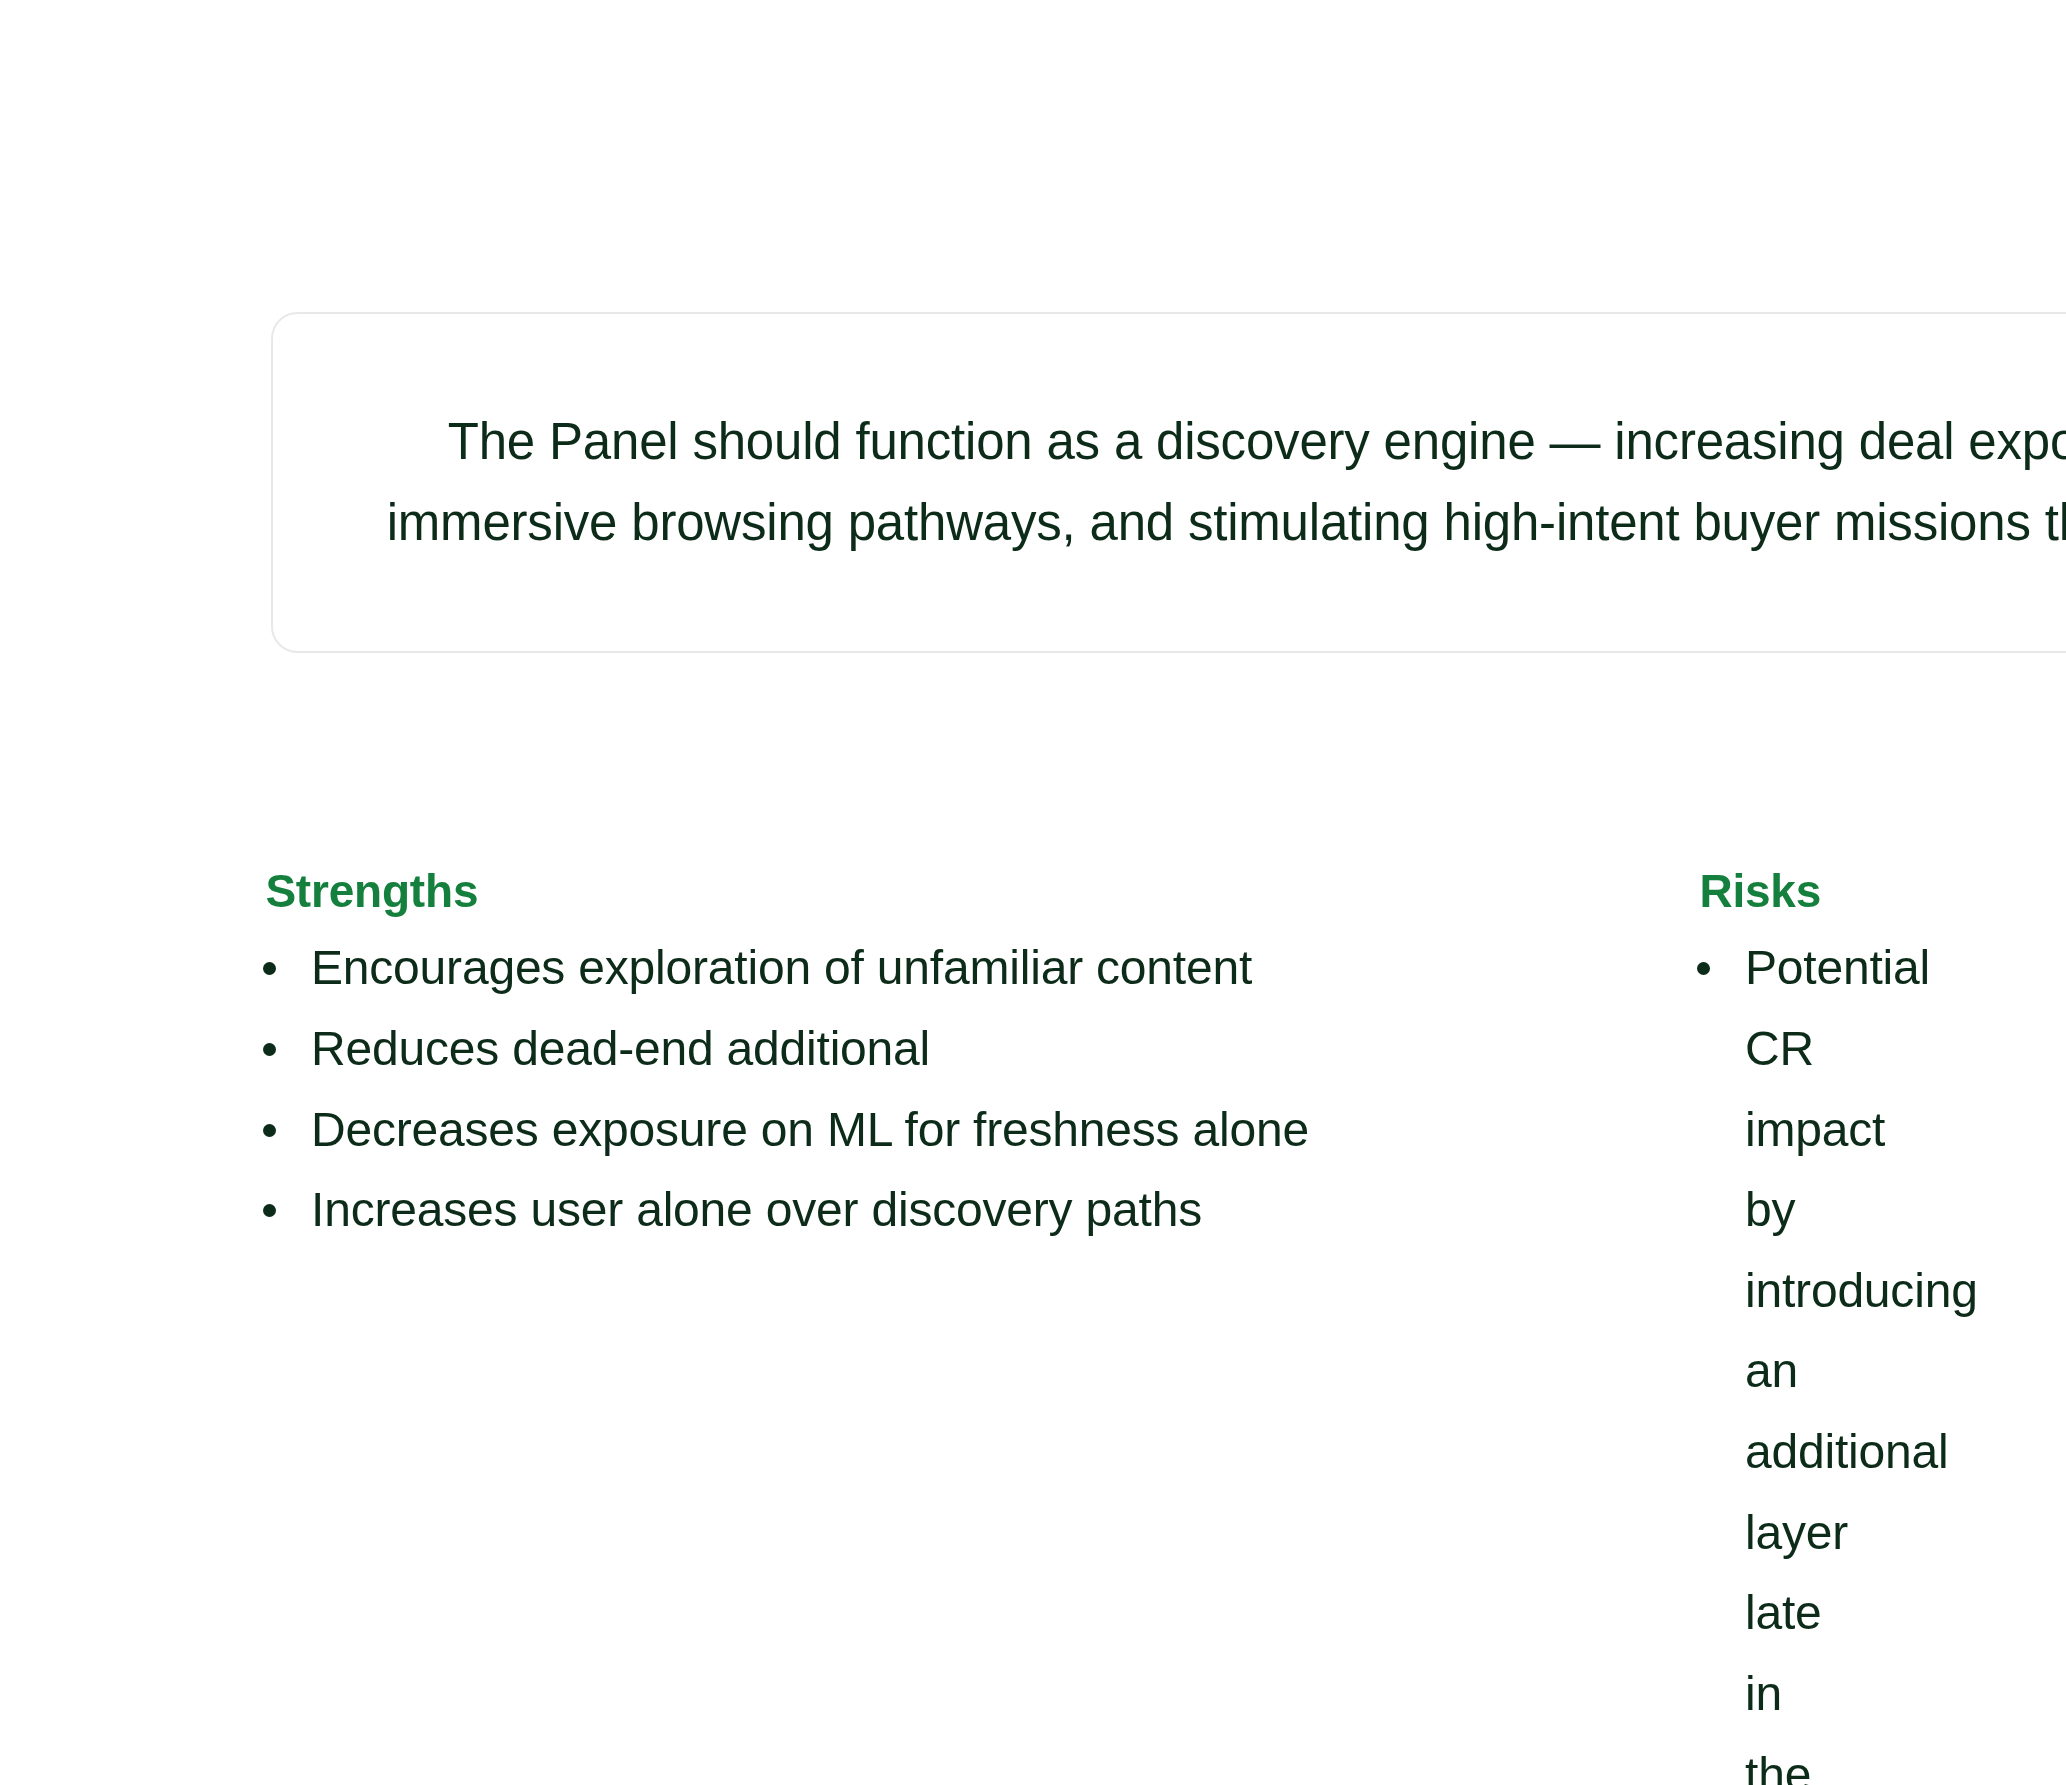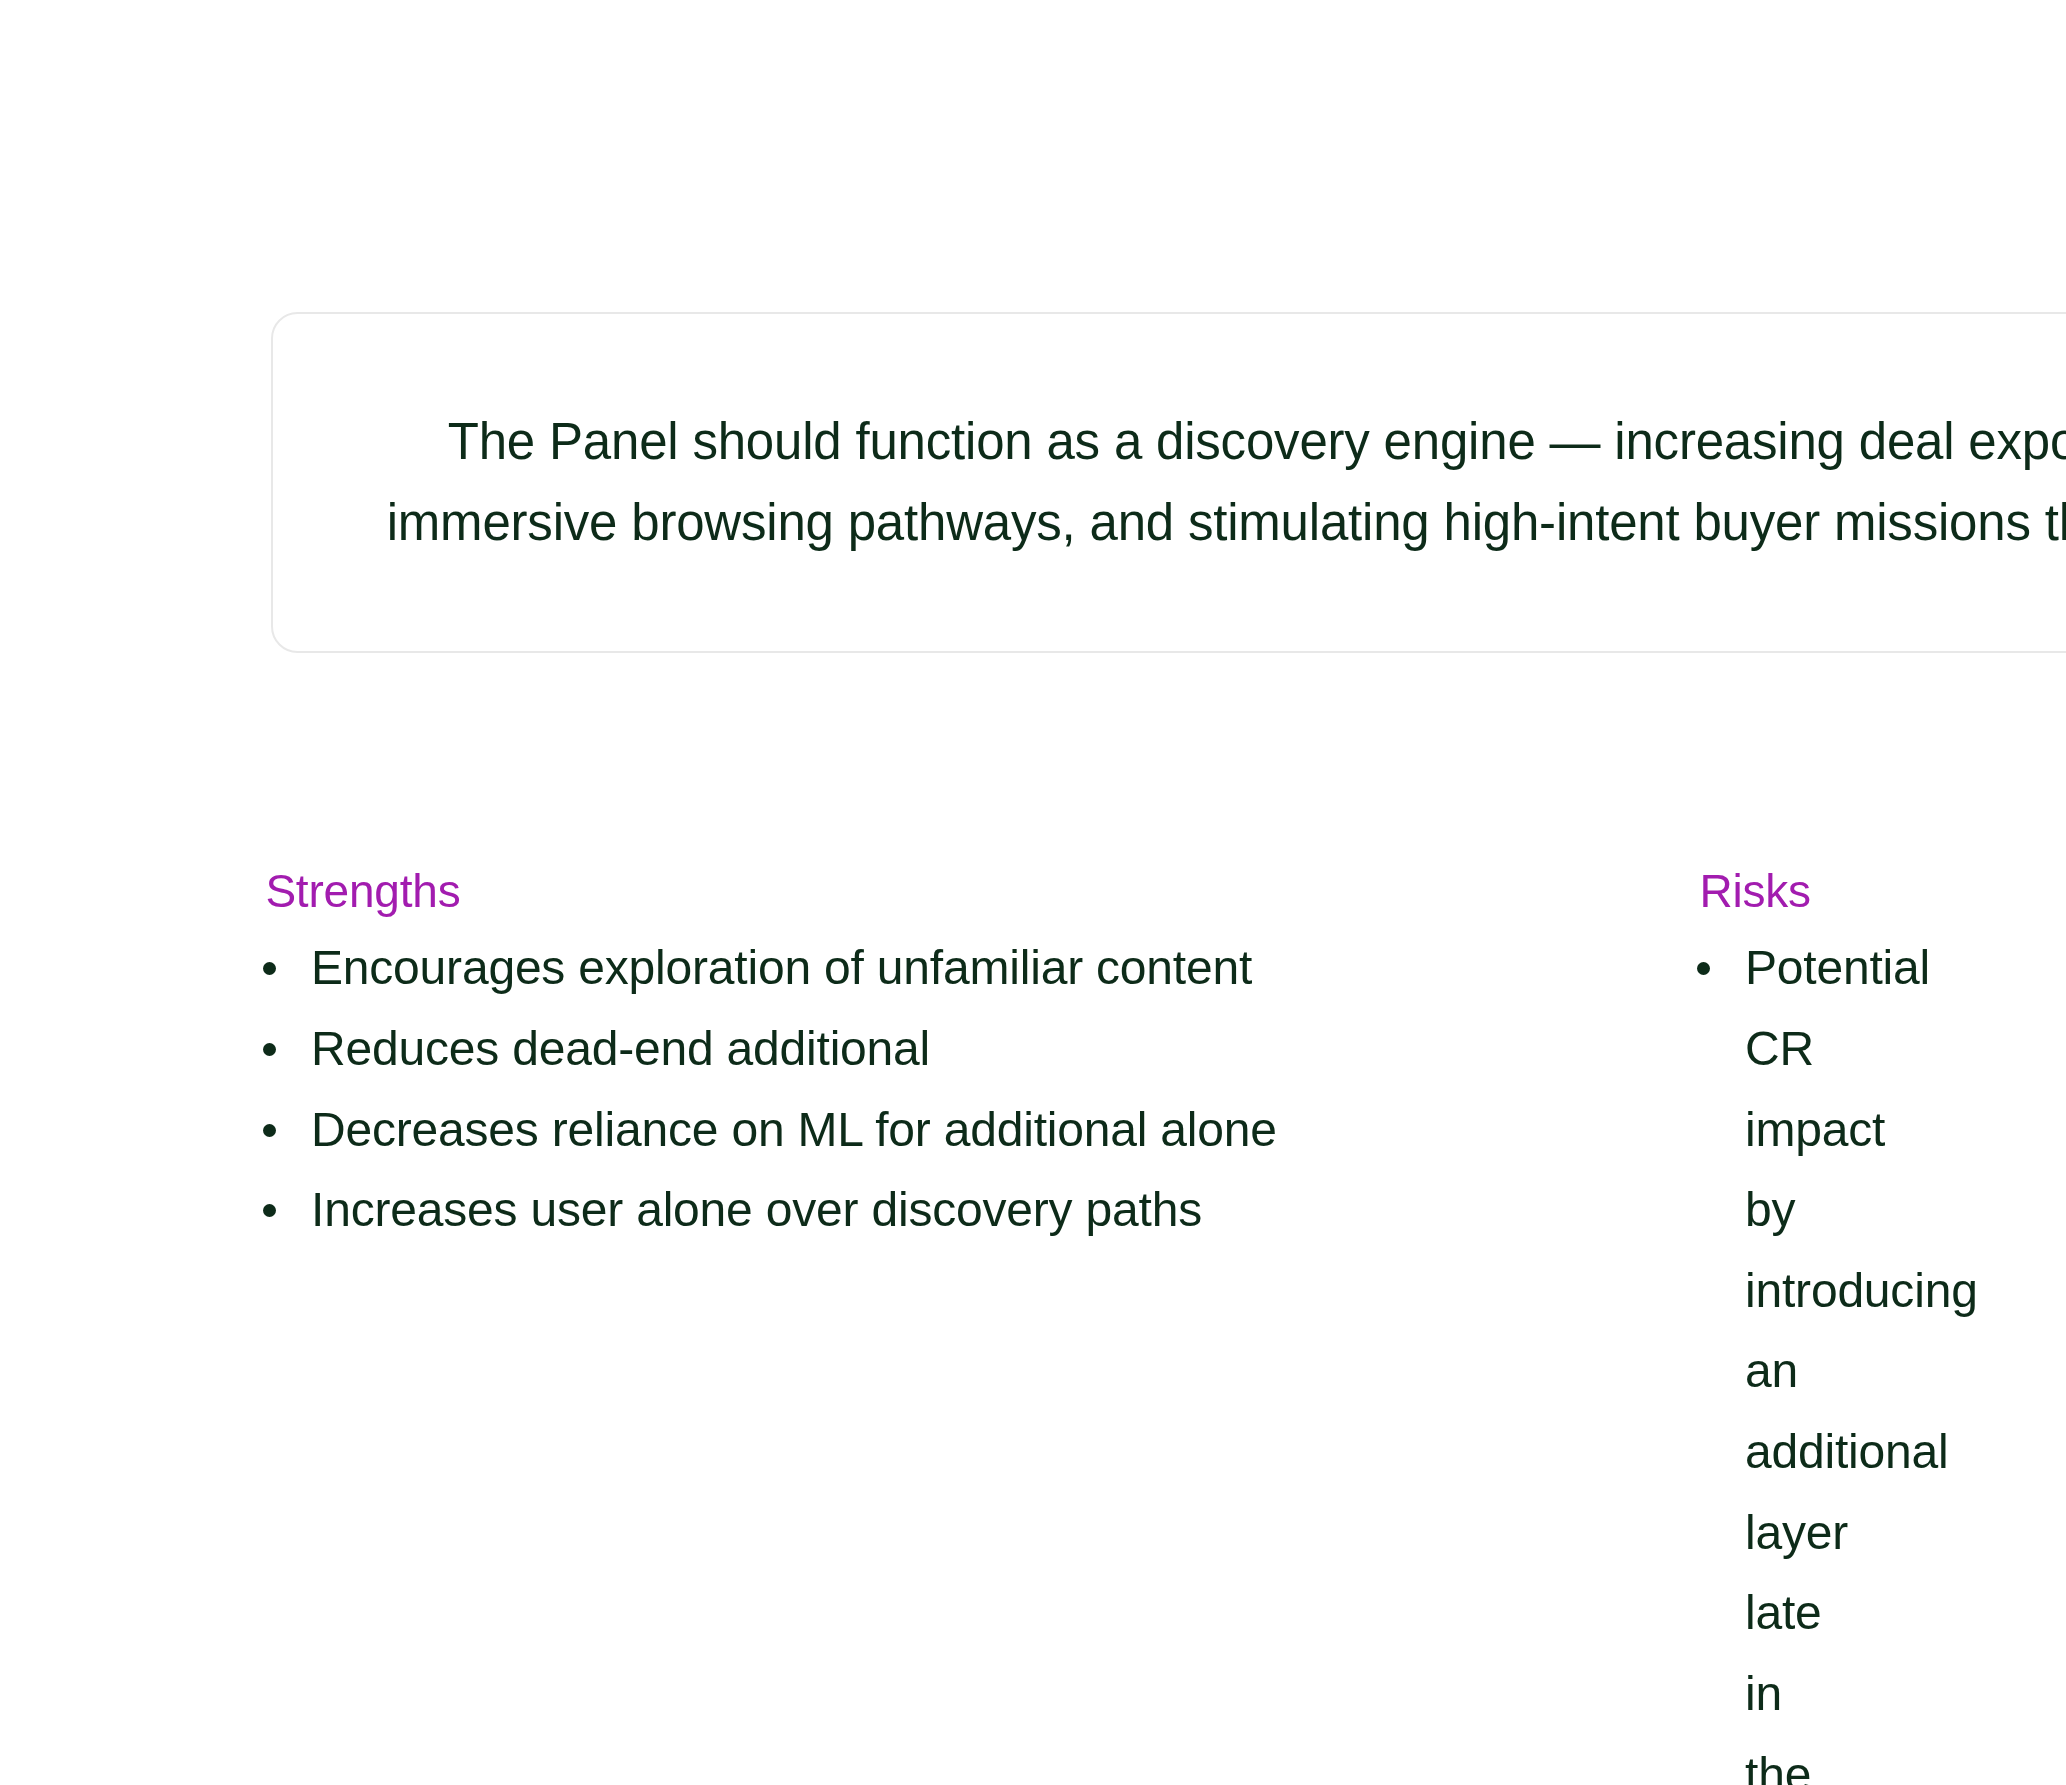--- a/index.html
+++ b/index.html
@@ -68,23 +68,23 @@
   }
   .column-risks {
     width: 1434px;
     padding-left: 1692px;
     padding-right: 25px;
     margin-left: -1434px;
   }
 
   .column-heading {
     font-size: 46px;
-    font-weight: 400;
+    font-weight: 700;
     line-height: 1.28;
-    color: #a21caf;
+    color: #15803d;
     letter-spacing: -0.2px;
     margin: 0 0 7.4px 7.4px;
   }
 
   .bullet-list {
     list-style: none;
     margin: 0;
     padding: 0;
   }
   .bullet-item {
@@ -129,21 +129,21 @@
         <li class="bullet-item">
           <span class="bullet-dot"></span>
           <span class="bullet-text">Encourages exploration of unfamiliar content</span>
         </li>
         <li class="bullet-item">
           <span class="bullet-dot"></span>
           <span class="bullet-text">Reduces dead-end additional</span>
         </li>
         <li class="bullet-item">
           <span class="bullet-dot"></span>
-          <span class="bullet-text">Decreases reliance on ML for additional alone</span>
+          <span class="bullet-text">Decreases exposure on ML for freshness alone</span>
         </li>
         <li class="bullet-item">
           <span class="bullet-dot"></span>
           <span class="bullet-text">Increases user alone over discovery paths</span>
         </li>
       </ul>
     </div>
 
     <div class="column column-risks">
       <div class="column-heading">Risks</div>

